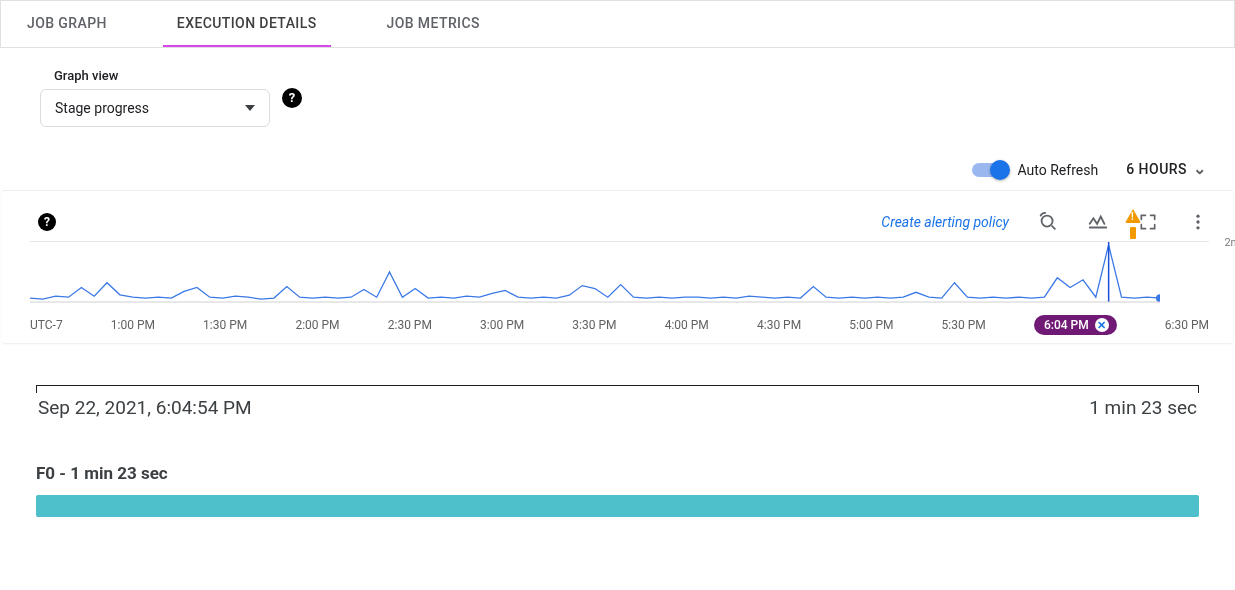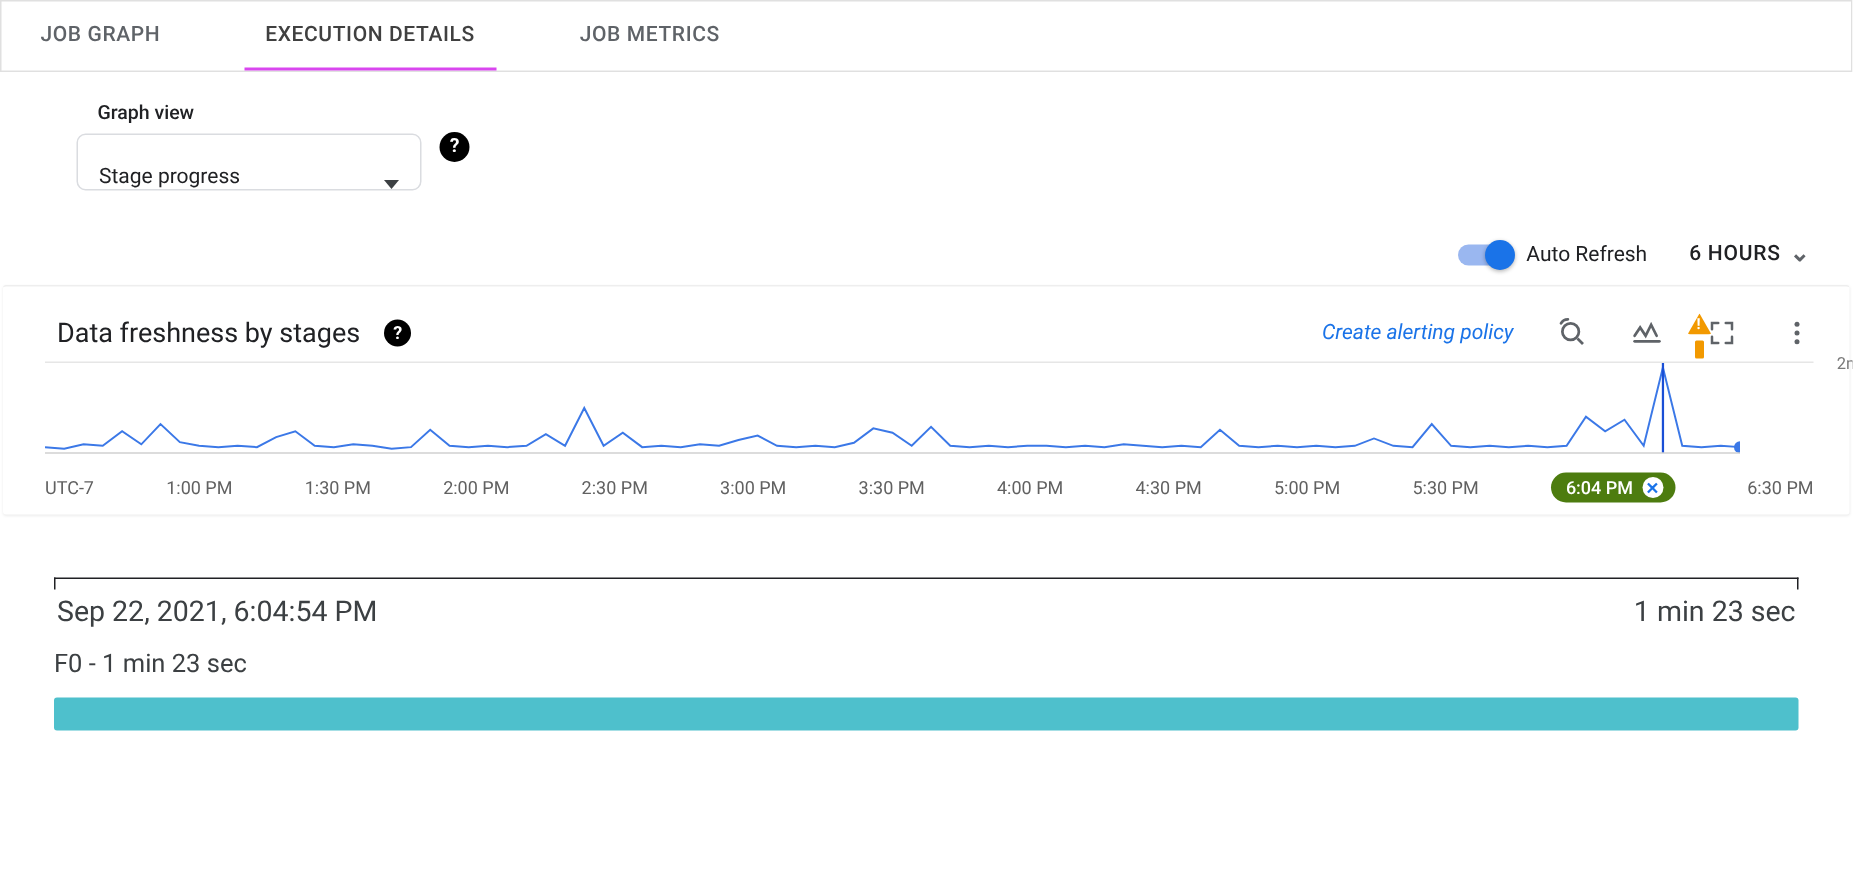--- a/index.html
+++ b/index.html
@@ -38,21 +38,20 @@
     color: #404040;
     border-bottom: 2px solid #d946ef;
   }
 
   
   .controls-row {
     display: flex;
     align-items: flex-end;
     gap: 16px;
     padding: 20px 0 0 40px;
-    margin-left: 11px;
   }
   .field-group {
     display: flex;
     align-items: center;
     gap: 12px;
   }
   .field {
     display: flex;
     flex-direction: column;
   }
@@ -63,21 +62,21 @@
     margin-bottom: 6px;
     padding-left: 14px;
   }
   .select {
     border: 1px solid #dadce0;
     border-radius: 6px;
     height: 38px;
     width: 230px;
     padding: 0 14px;
     display: flex;
-    align-items: flex-end;
+    align-items: center;
     justify-content: space-between;
     font-size: 14px;
     cursor: pointer;
   }
   .help-icon {
     width: 20px;
     height: 20px;
     border-radius: 50%;
     background: #000;
     color: #fff;
@@ -229,21 +228,21 @@
   }
   .x-label {
     font-size: 12px;
     color: #616161;
     white-space: nowrap;
   }
   .x-axis .x-label { flex:0 0 auto; }
   .x-axis .spacer { flex:1; }
 
   .time-pill {
-    background:#4d7c0f;
+    background:#701a75;
     color:#fff;
     border-radius: 12px;
     height:20px;
     padding:0 8px 0 10px;
     display:flex;align-items:center;
     gap:6px;
     font-size:12px;
     font-weight:500;
   }
   .pill-x {
@@ -272,23 +271,24 @@
   .detail-rule::after { right:0; }
   .detail-header {
     display:flex;
     justify-content:space-between;
     font-size:19px;
     color:#3c4043;
     padding: 10px 2px 14px 2px;
   }
   .stage-title {
     font-size: 17px;
-    font-weight: 400;
+    font-weight: 700;
     color:#3c4043;
     margin-bottom: 12px;
+    margin-top: 30px;
   }
   .progress-bar {
     height: 22px;
     background: #4ec0cc;
     border-radius: 2px;
     width:100%;
   }
 
   .tri { width:0;height:0;border-left:5px solid transparent;border-right:5px solid transparent;border-top:6px solid #3c4043;}
   .chev { font-size:16px; font-weight:700; color:#5f6368;}
@@ -325,21 +325,20 @@
   </div>
   <div class="range-btn">
     <span>6 HOURS</span>
     <span class="chev">⌄</span>
   </div>
 </div>
 
 <div class="chart-card">
   <div class="card-header">
     <div class="card-title-wrap">
-      <span class="card-title">Data freshness by stages</span>
       <div class="help-icon help-icon-small">?</div>
     </div>
     <div class="card-actions">
       <span class="link">Create alerting policy</span>
       <span class="icon-btn">
         <svg width="22" height="22" viewBox="0 0 24 24" fill="none" stroke="#5f6368" stroke-width="2">
           <circle cx="11" cy="11" r="6"></circle>
             <path d="M20 20l-4-4"></path>
             <path d="M4 5c1-2 3-3 5-3" stroke-linecap="round"></path>
         </svg>

